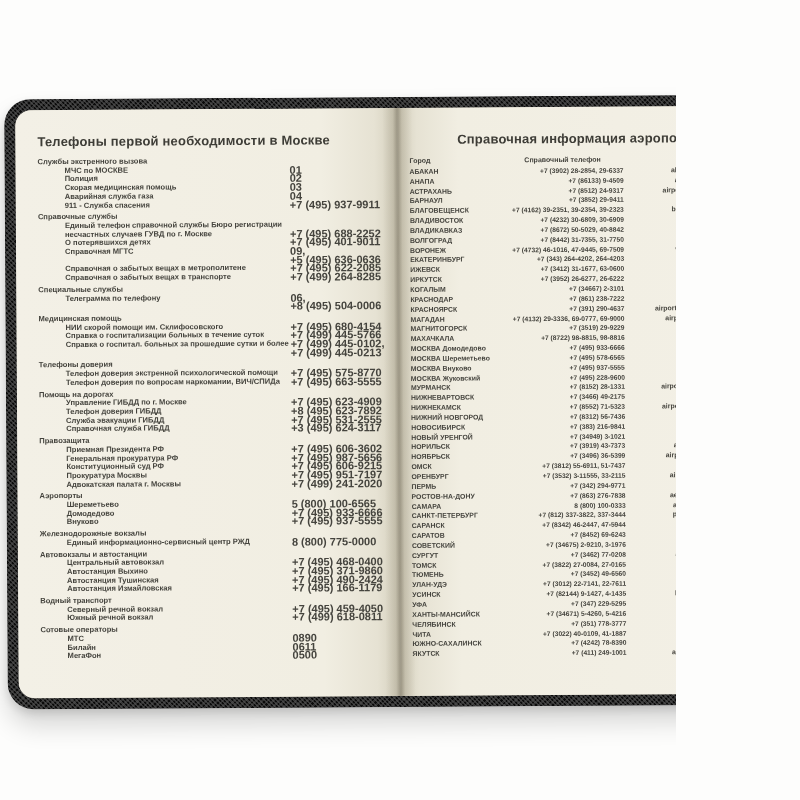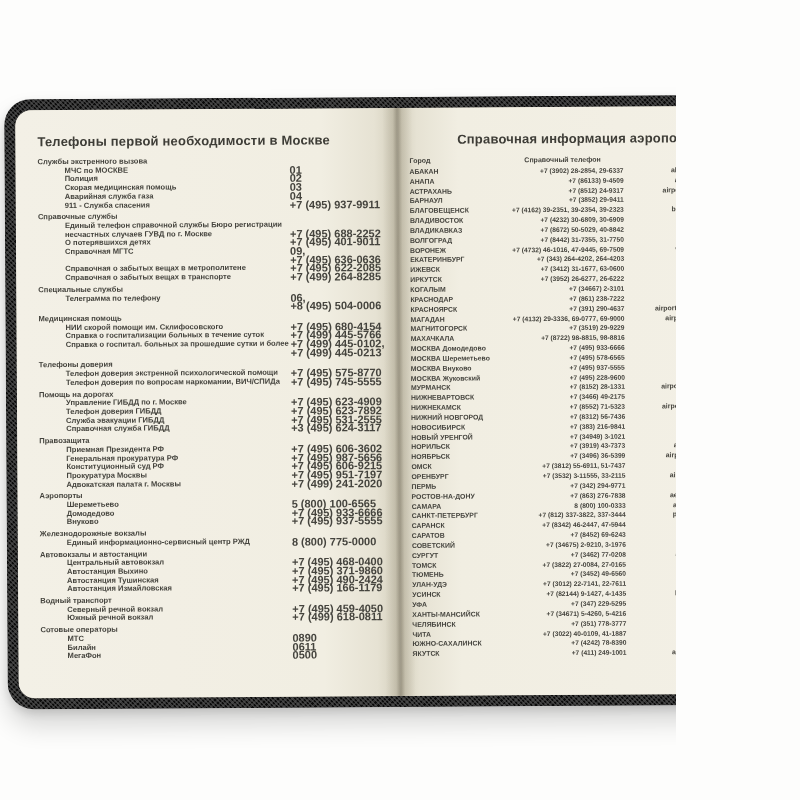--- a/index.html
+++ b/index.html
@@ -102,21 +102,21 @@
               <div class="prow">
                 <div class="lbl">О потерявшихся детях</div>
                 <div class="val">+7 (495) 401-9011</div>
               </div>
               <div class="prow">
                 <div class="lbl">Справочная МГТС</div>
                 <div class="val">09,</div>
               </div>
               <div class="prow">
                 <div class="lbl"></div>
-                <div class="val">+7 (495) 636-0636</div>
+                <div class="val">+5 (495) 636-0636</div>
               </div>
               <div class="prow">
                 <div class="lbl">Справочная о забытых вещах в  метрополитене</div>
                 <div class="val">+7 (495) 622-2085</div>
               </div>
               <div class="prow">
                 <div class="lbl">Справочная о забытых вещах в транспорте</div>
                 <div class="val">+7 (499) 264-8285</div>
               </div>
             </div>
@@ -151,32 +151,32 @@
               </div>
             </div>
             <div class="sec">
               <div class="sec-h">Телефоны доверия</div>
               <div class="prow">
                 <div class="lbl">Телефон доверия экстренной психологической помощи</div>
                 <div class="val">+7 (495) 575-8770</div>
               </div>
               <div class="prow">
                 <div class="lbl">Телефон доверия по вопросам наркомании, ВИЧ/СПИДа</div>
-                <div class="val">+7 (495) 745-5555</div>
+                <div class="val">+7 (495) 663-5555</div>
               </div>
             </div>
             <div class="sec">
               <div class="sec-h">Помощь на дорогах</div>
               <div class="prow">
                 <div class="lbl">Управление ГИБДД по г. Москве</div>
                 <div class="val">+7 (495) 623-4909</div>
               </div>
               <div class="prow">
                 <div class="lbl">Телефон доверия ГИБДД</div>
-                <div class="val">+7 (495) 623-7892</div>
+                <div class="val">+8 (495) 623-7892</div>
               </div>
               <div class="prow">
                 <div class="lbl">Служба эвакуации ГИБДД</div>
                 <div class="val">+7 (495) 531-2555</div>
               </div>
               <div class="prow">
                 <div class="lbl">Справочная служба ГИБДД</div>
                 <div class="val">+3 (495) 624-3117</div>
               </div>
             </div>

